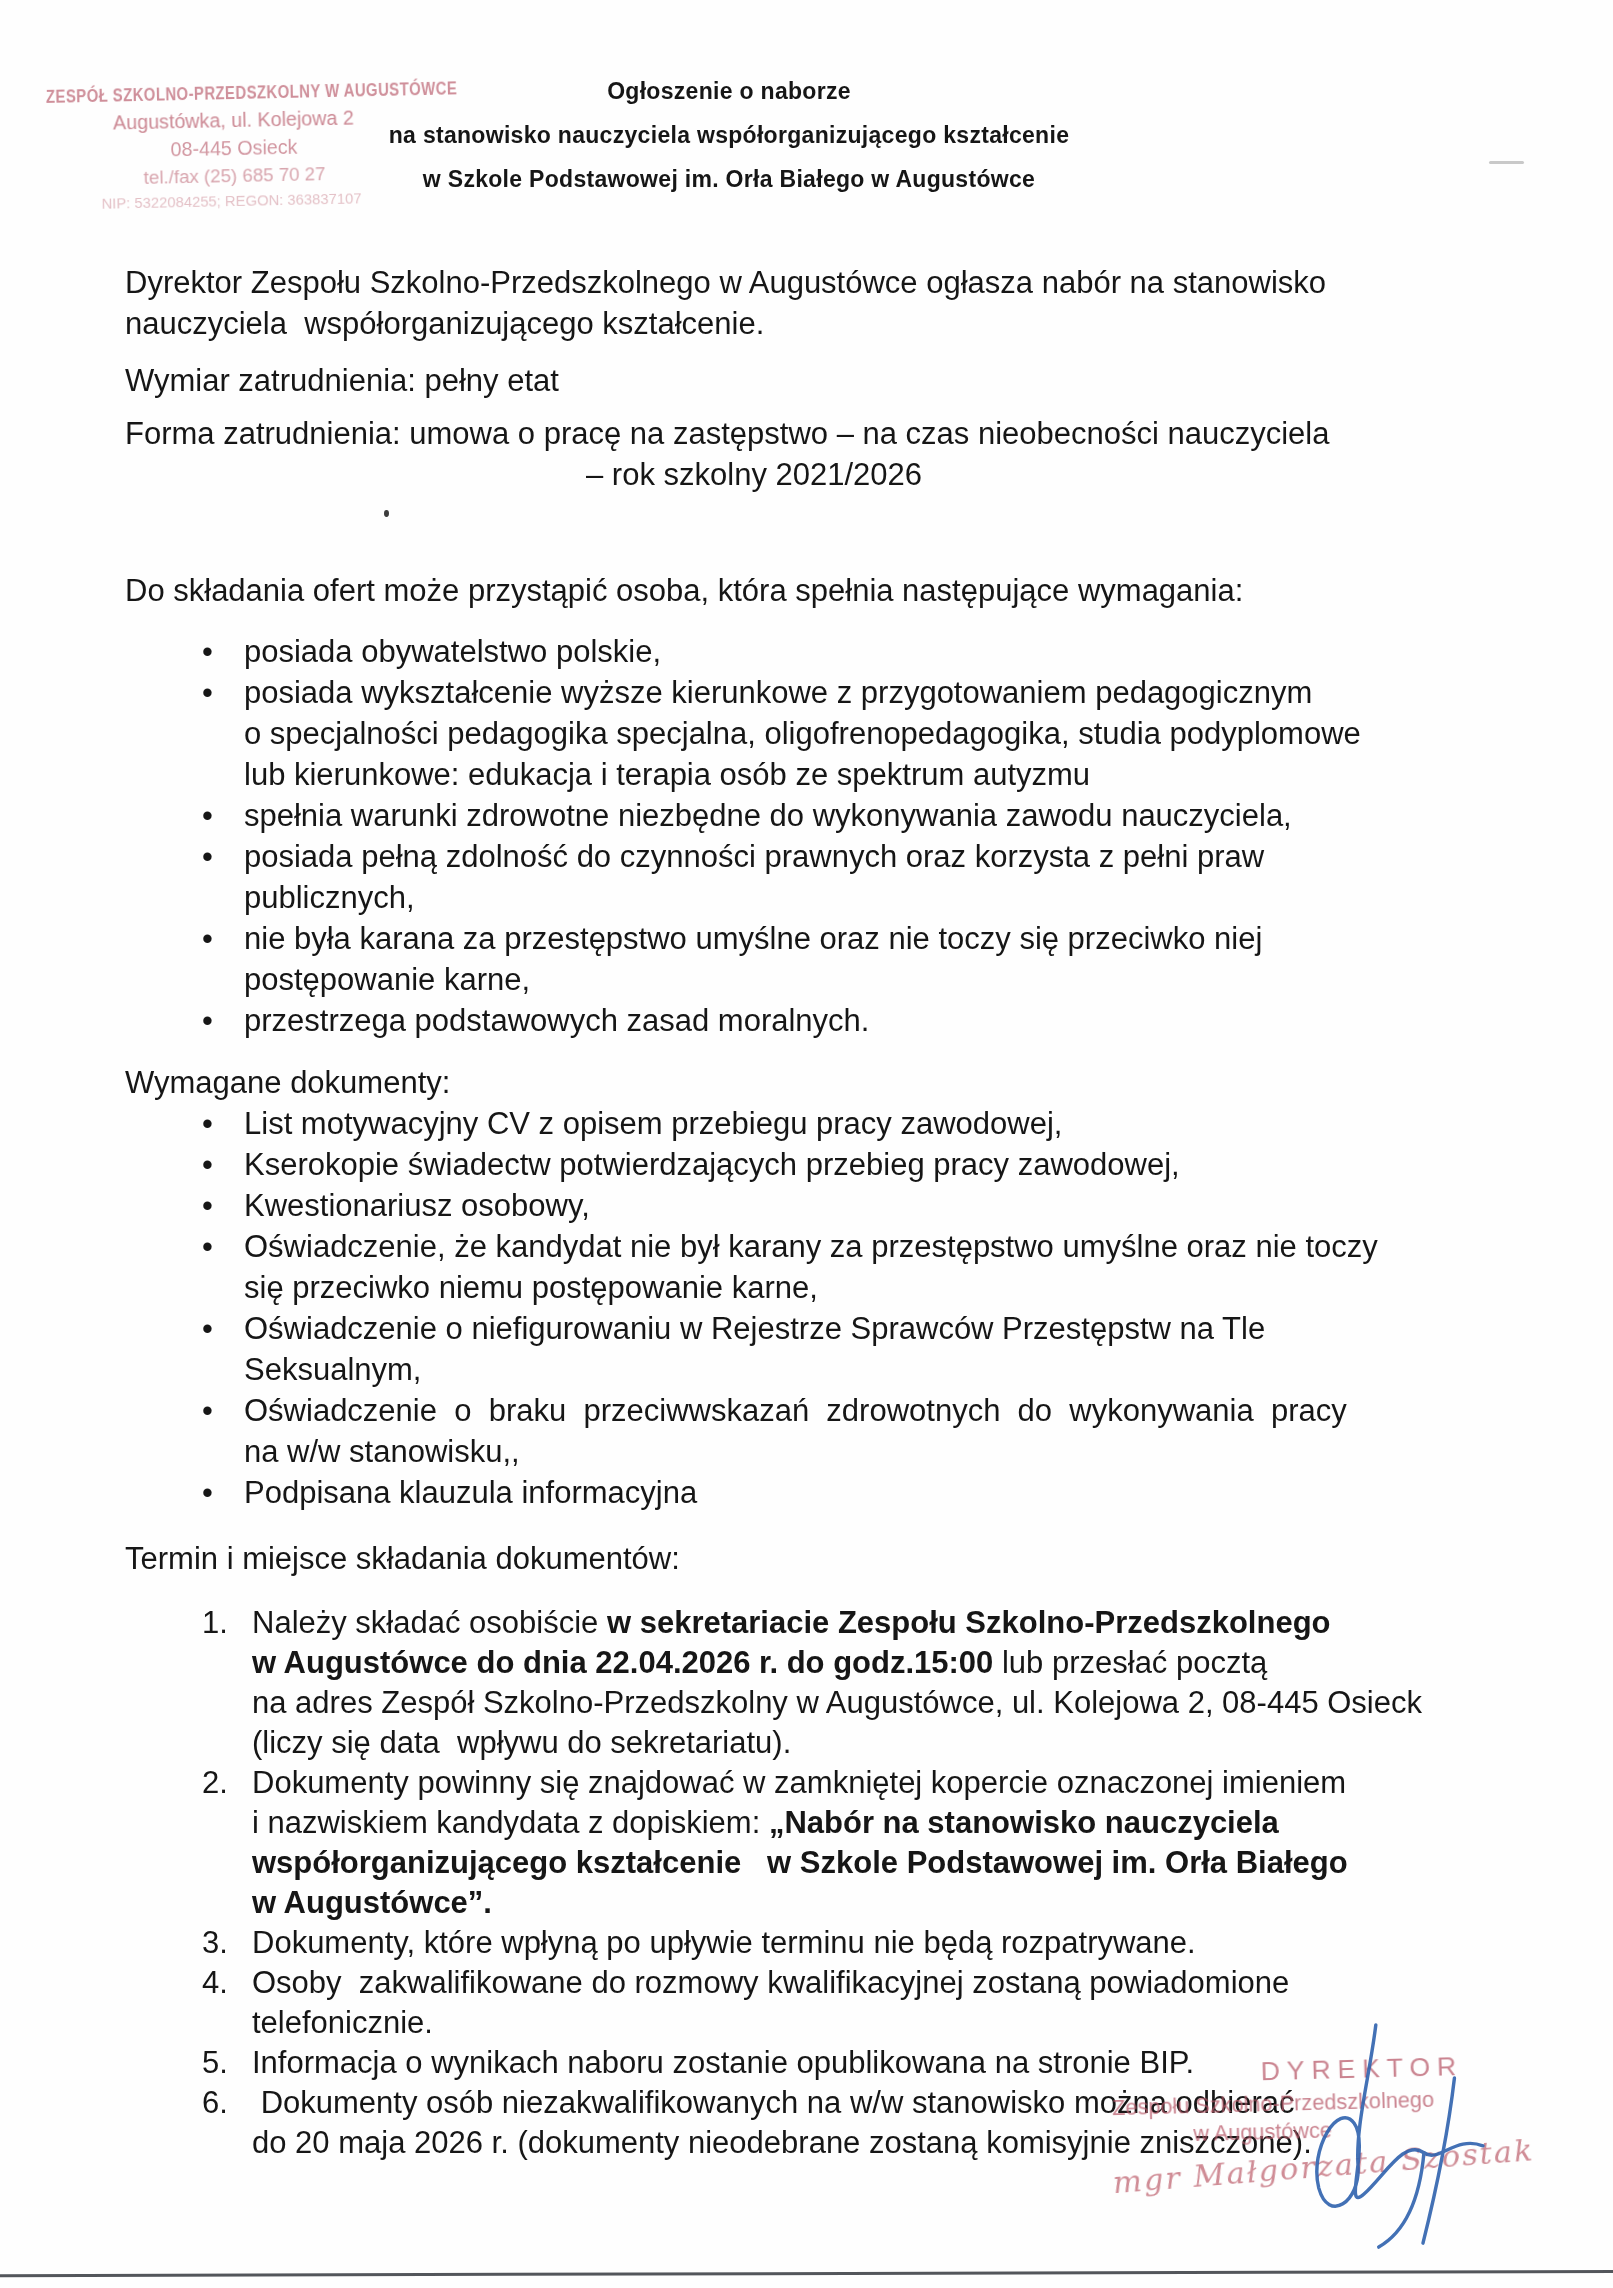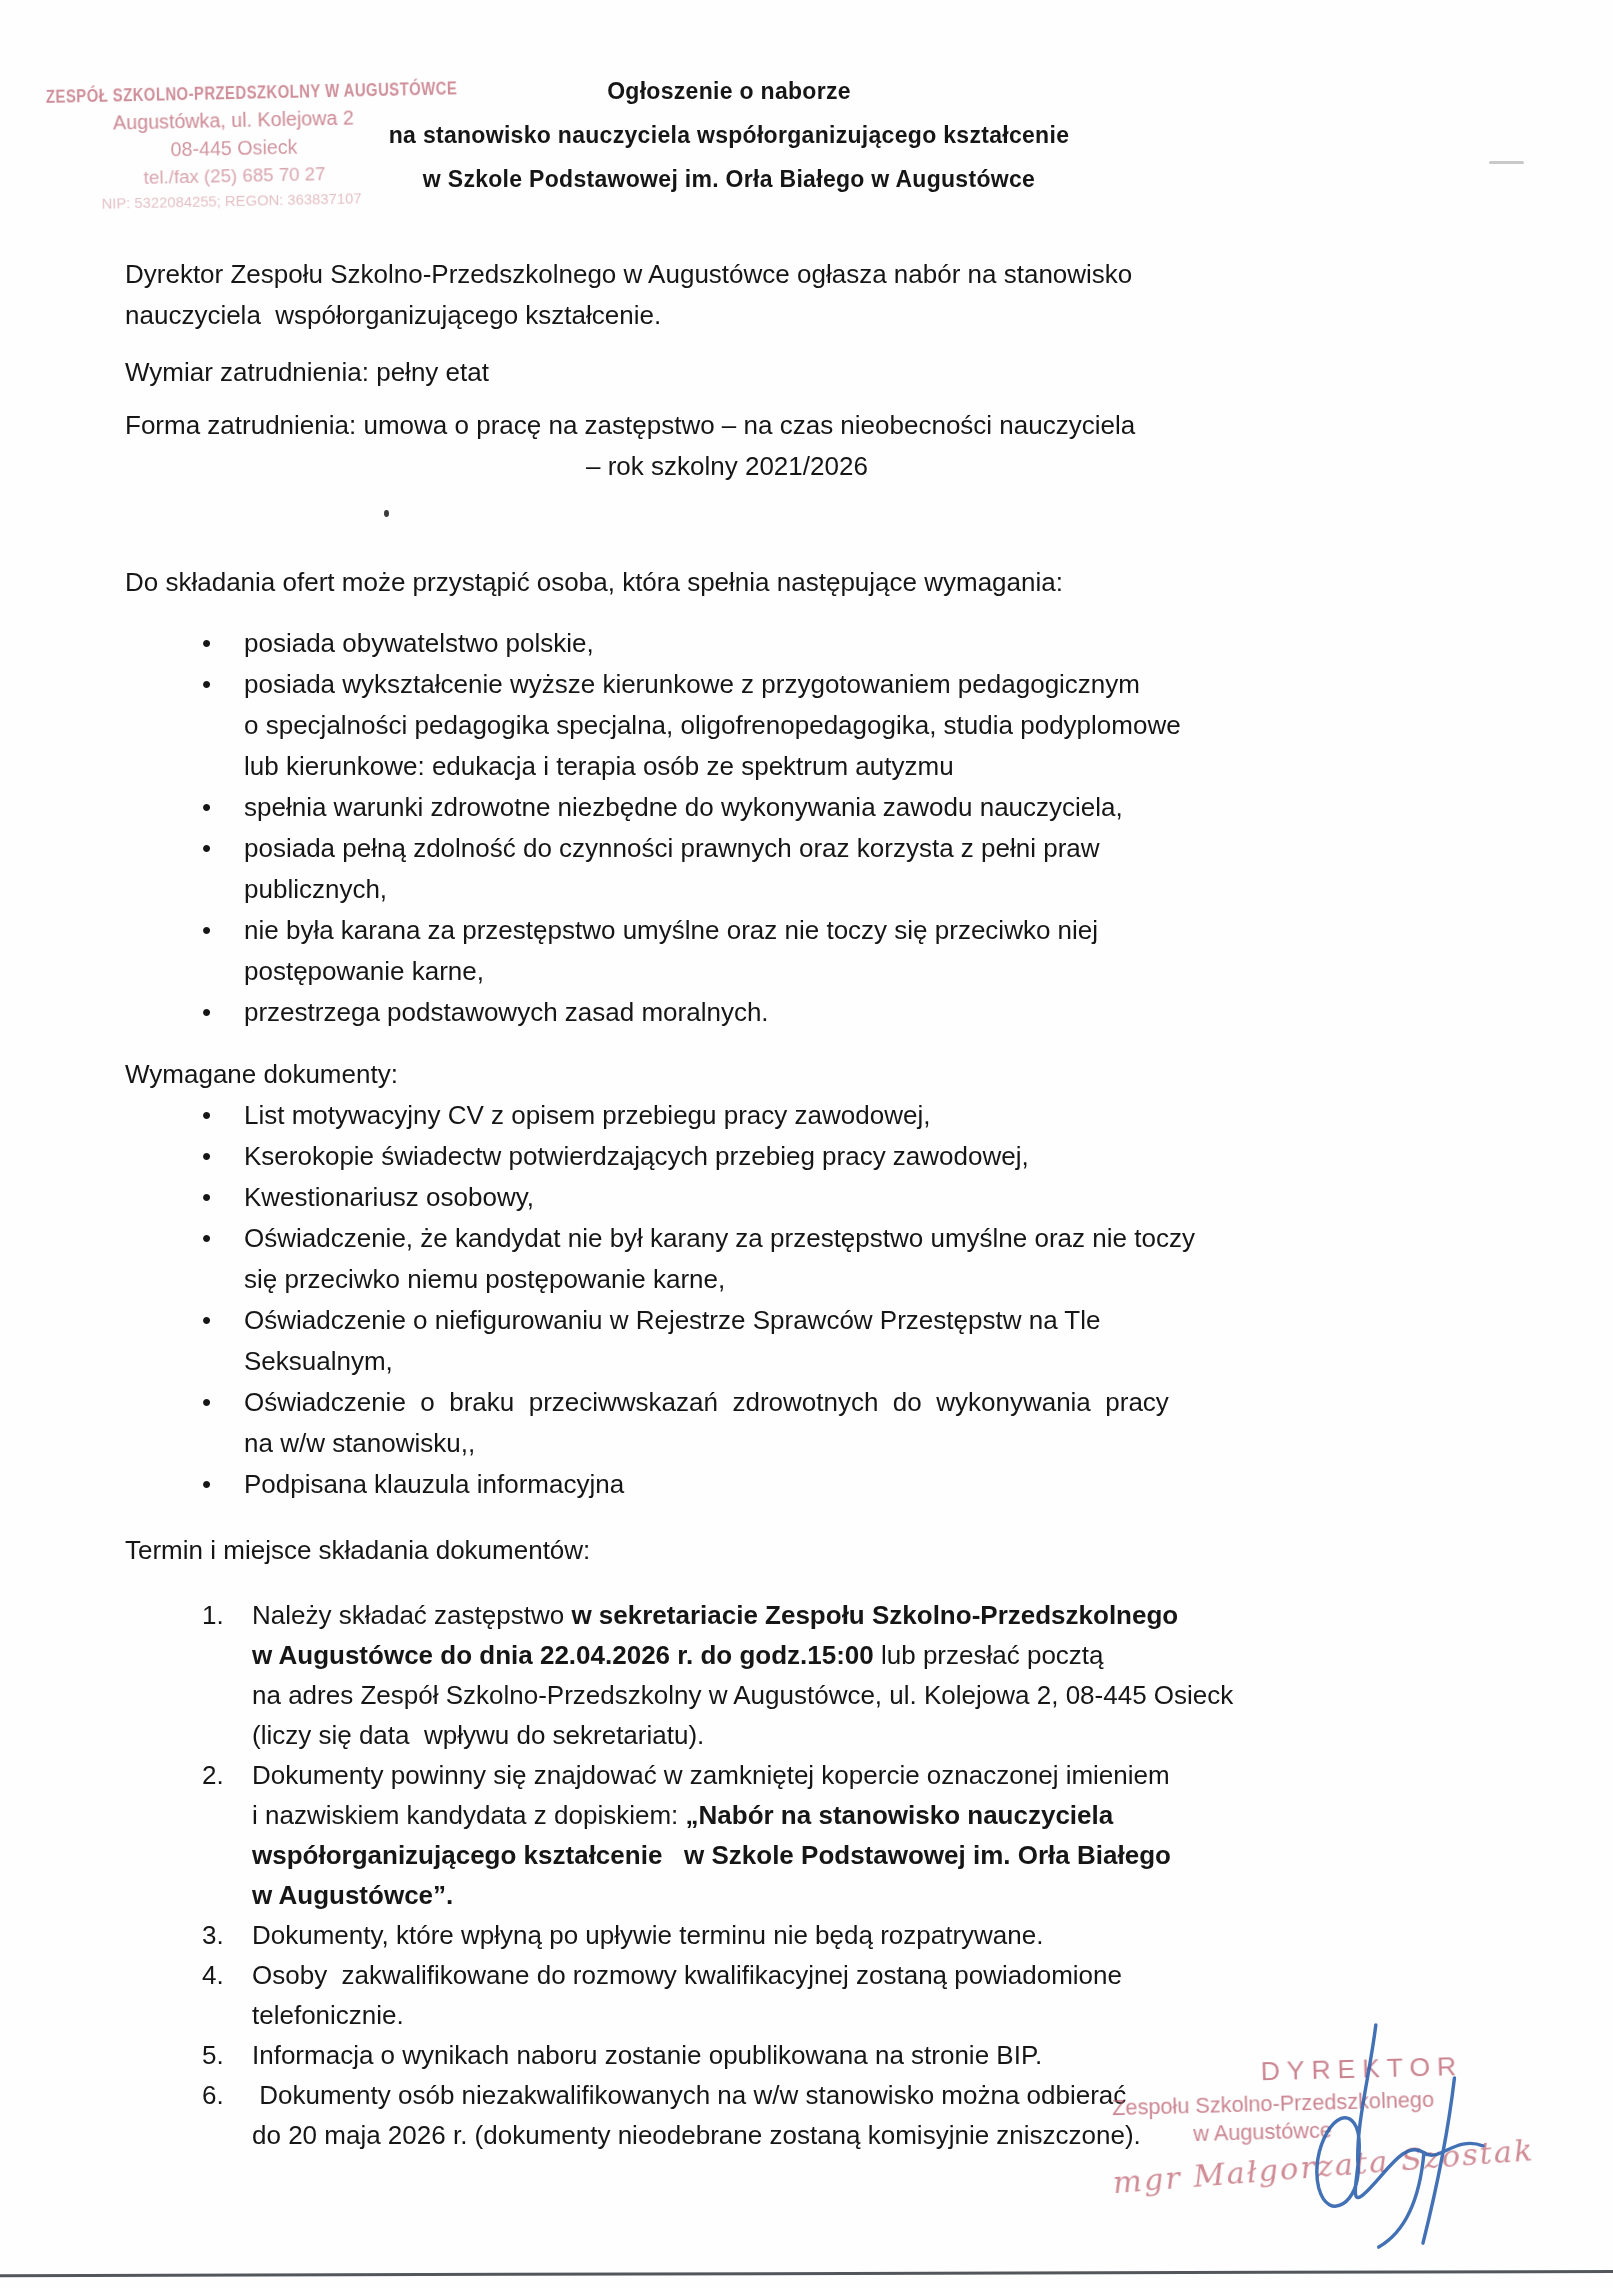--- a/index.html
+++ b/index.html
@@ -23,22 +23,22 @@
   .stamp-top .mid{text-align:center;font-size:19.7px;margin-top:6.9px;opacity:.85;}
   .stamp-top .mid2{text-align:center;font-size:19.7px;margin-top:5.9px;opacity:.75;}
   .stamp-top .mid3{text-align:center;font-size:18.7px;margin-top:5.9px;opacity:.65;}
   .stamp-top .ids{text-align:center;font-size:14.8px;margin-top:6.9px;margin-left:-23.6px;width:414px;opacity:.45;white-space:nowrap;}
 
   
   .title-block{position:absolute;left:0;top:69px;width:1458px;z-index:1;
     text-align:center;font-weight:bold;font-size:23px;line-height:44px;letter-spacing:0.3px;}
 
   
-  .content{position:absolute;left:125px;top:8px;width:1372px;padding-top:246px;
-    font-size:26px;line-height:41px;z-index:1;}
+  .content{position:absolute;left:125px;top:16px;width:1372px;padding-top:246px;
+    font-size:31px;line-height:41px;z-index:1;}
   .para{margin:0;}
   .m-dimension{margin-top:16px;}
   .m-form{margin-top:11.8px;}
   .form-cont{margin-left:461px;}
   .req-heading{margin-top:75px;}
   .list{list-style:none;margin:0;padding:0;}
   .list.bullets{margin-top:20.7px;}
   .list li{display:flex;align-items:flex-start;margin-left:77px;gap:8px;}
   .list li .marker{flex:0 0 34px;}
   .list.bullets li .marker::before{content:"•";}
@@ -165,21 +165,21 @@
         <span class="marker"></span>
         <span class="li-text prewrap">Podpisana klauzula informacyjna</span>
       </li>
   </ul>
 
   <p class="para sub-heading">Termin i miejsce składania dokumentów:</p>
 
   <ol class="list numbered">
     <li>
       <span class="marker">1.</span>
-      <span class="li-text prewrap"><span>Należy składać zastępstwo </span><b>w sekretariacie Zespołu Szkolno-Przedszkolnego
+      <span class="li-text prewrap"><span>Należy składać osobiście </span><b>w sekretariacie Zespołu Szkolno-Przedszkolnego
 w Augustówce do dnia 22.04.2026 r. do godz.15:00</b><span> lub przesłać pocztą
 na adres Zespół Szkolno-Przedszkolny w Augustówce, ul. Kolejowa 2, 08-445 Osieck
 (liczy się data  wpływu do sekretariatu).</span></span>
     </li>
     <li>
       <span class="marker">2.</span>
       <span class="li-text prewrap"><span>Dokumenty powinny się znajdować w zamkniętej kopercie oznaczonej imieniem
 i nazwiskiem kandydata z dopiskiem: </span><b>„Nabór na stanowisko nauczyciela
 współorganizującego kształcenie   w Szkole Podstawowej im. Orła Białego
 w Augustówce”.</b></span>

